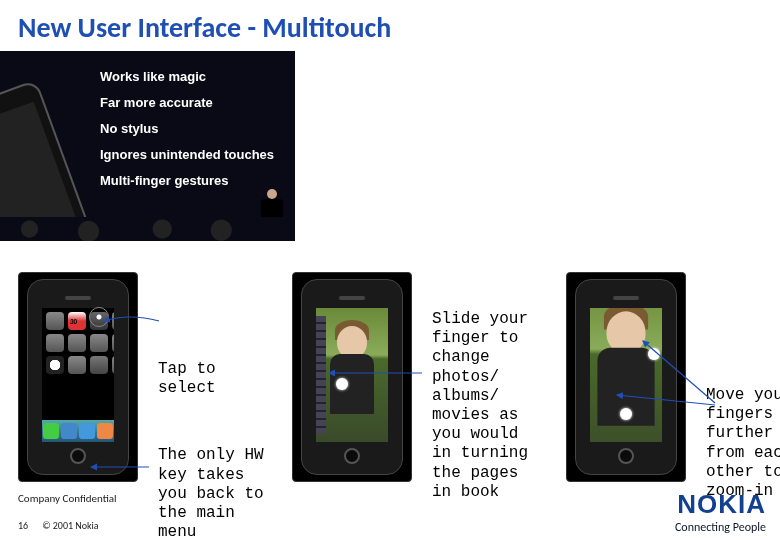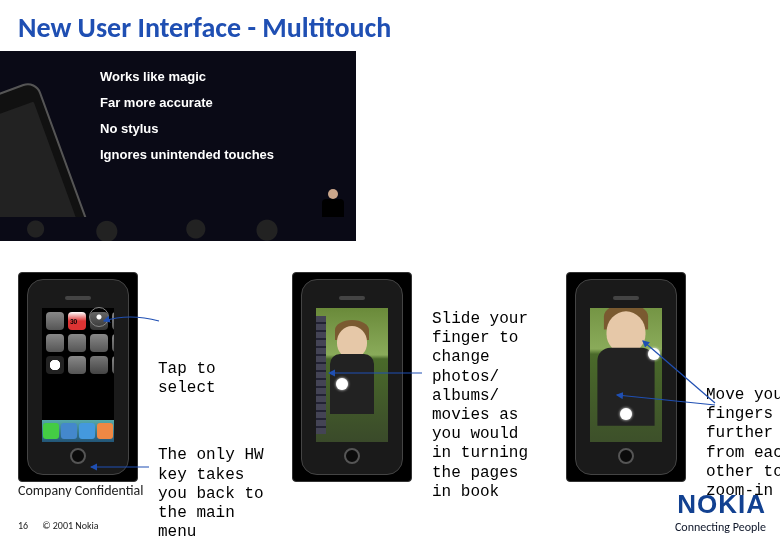--- a/index.html
+++ b/index.html
@@ -12,21 +12,21 @@
     overflow: hidden;
   }
   .slide-title {
     color: #1f4fb3;
     font-size: 28px;
     font-weight: bold;
     padding: 10px 18px 6px 18px;
   }
   .keynote-photo {
     margin-left: 0;
-    width: 356px;
+    width: 295px;
     height: 190px;
     background: #0a0a16;
     position: relative;
     overflow: hidden;
   }
   .keynote-photo .iphone-tilted {
     position: absolute;
     left: -30px;
     top: 40px;
     width: 100px;
@@ -181,21 +181,21 @@
   .arrow-svg { position:absolute; overflow:visible; pointer-events:none; }
 
   .footer {
     position:absolute;
     bottom: 8px;
     left: 18px;
     right: 18px;
     font-size: 10px;
     color:#222;
   }
-  .footer .conf { font-size: 14px; margin-bottom: 20px; }
+  .footer .conf { font-size: 11px; margin-bottom: 14px; }
   .footer-line { display:flex; gap:14px; align-items:flex-end; }
 
   .nokia-brand {
     position:absolute;
     right: 14px;
     bottom: 6px;
     text-align: right;
   }
   .nokia-brand .logo {
     color:#124191;
@@ -217,20 +217,21 @@
 <div class="keynote-photo">
   <div class="iphone-tilted">
     <div class="tscreen"></div>
     <div class="tbtn"></div>
   </div>
   <ul>
     <li>Works like magic</li>
     <li>Far more accurate</li>
     <li>No stylus</li>
     <li>Ignores unintended touches</li>
+    <li>Multi-finger gestures</li>
   </ul>
   <div class="presenter"></div>
   <div class="crowd"></div>
 </div>
 
 <div class="phones-row">
 
   <div class="phone-block">
     <div class="iphone">
       <div class="body">

